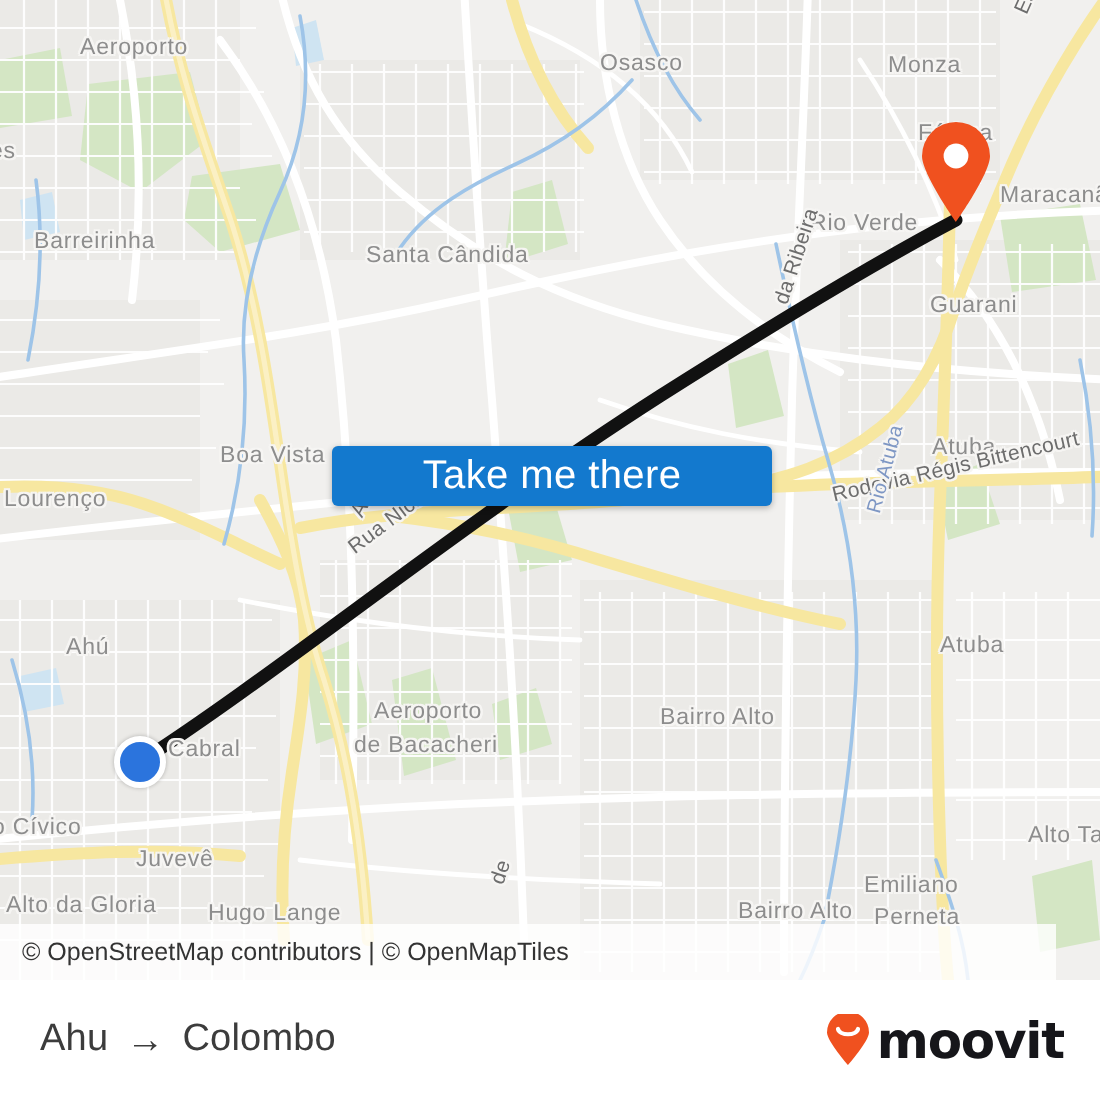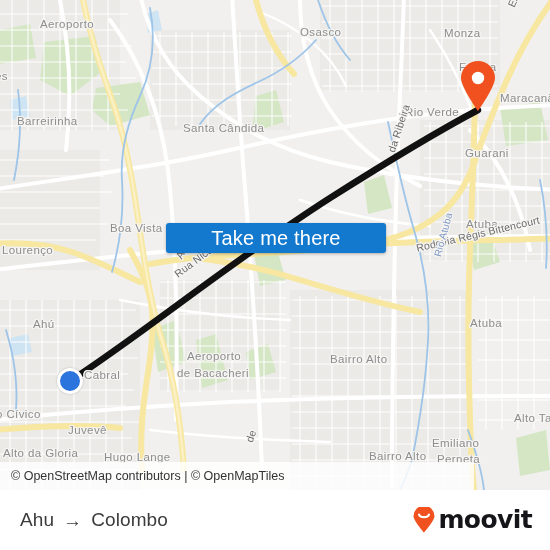--- a/index.html
+++ b/index.html
@@ -55,21 +55,21 @@
     font-size:20px;
     letter-spacing:.2px;
     cursor:pointer;
     display:flex;align-items:center;justify-content:center;
     box-shadow:0 1px 3px rgba(0,0,0,.28);
     padding:0;
   }
 
   
   .attribution{
-    position:absolute;left:0;top:462px;width:474px;height:28px;
+    position:absolute;left:0;top:462px;width:528px;height:28px;
     background:rgba(255,255,255,.82);
     display:flex;align-items:center;
     color:#333333;
     font-size:12.5px;
     font-family:"Liberation Sans", sans-serif;
     padding-left:11px;box-sizing:border-box;
     white-space:nowrap;
   }
 
   
@@ -77,21 +77,21 @@
     position:absolute;left:0;top:490px;width:550px;height:60px;
     background:#ffffff;
     display:flex;align-items:center;justify-content:space-between;
     padding:0 18px 0 20px;box-sizing:border-box;
   }
   .route-title{
     display:flex;align-items:center;gap:9px;
     color:#3c3c3c;font-size:19px;letter-spacing:.1px;
   }
   .route-arrow{font-size:19px;color:#3c3c3c;line-height:1;}
-  .brand{display:flex;gap:2px;}
+  .brand{display:flex;align-items:center;gap:2px;}
   .brand-word{
     font-size:25px;font-weight:bold;color:#16161a;
     letter-spacing:-.6px;line-height:1;
     font-family:"DejaVu Sans", sans-serif;
   }
 </style>
 </head>
 <body>
 
 <div id="app">

